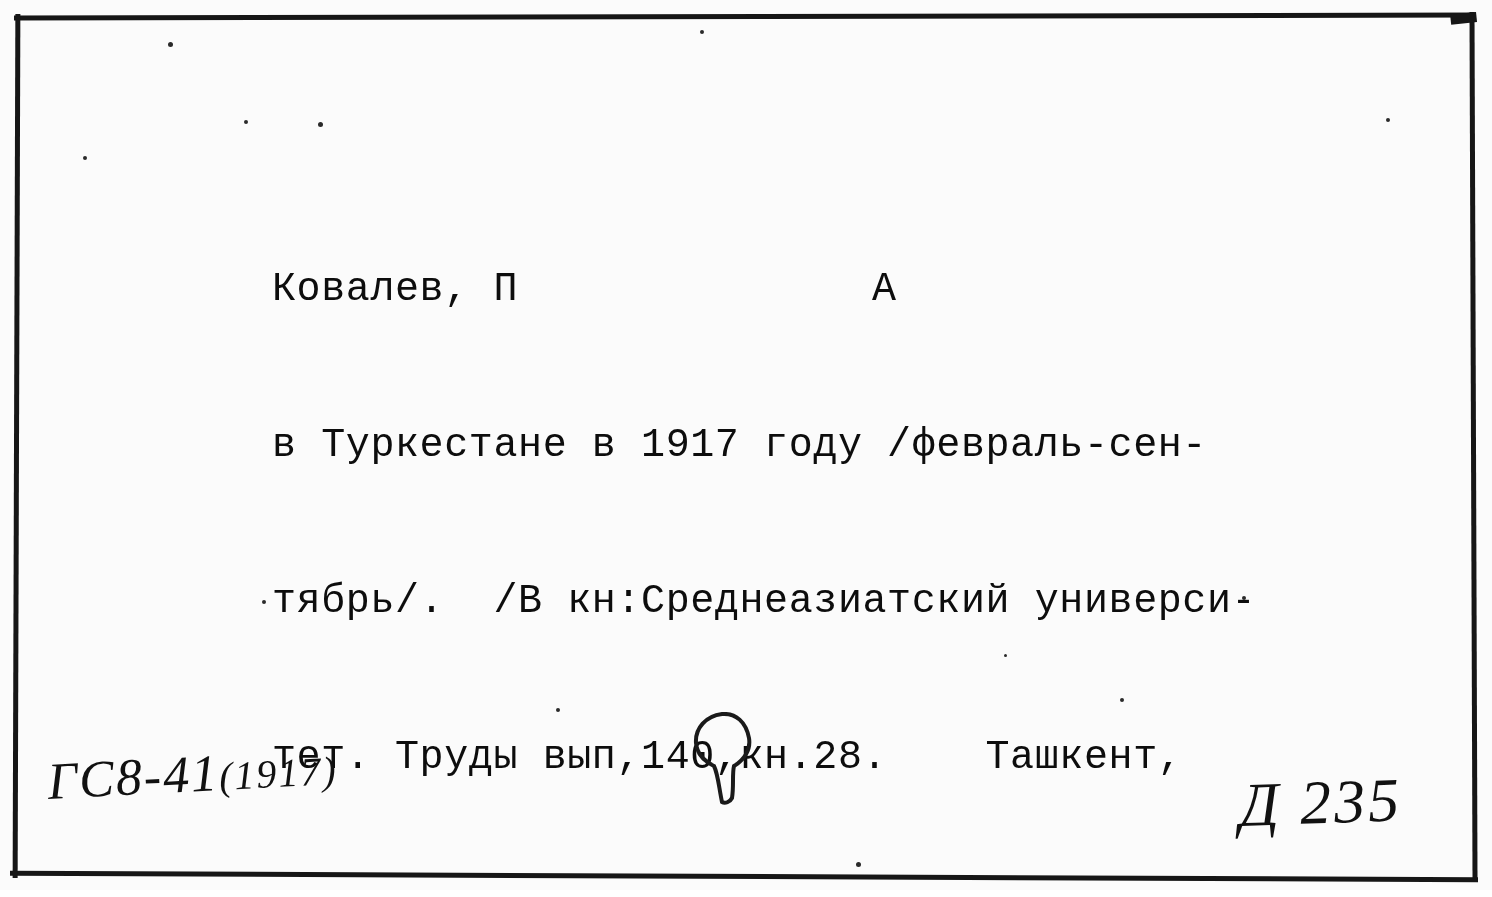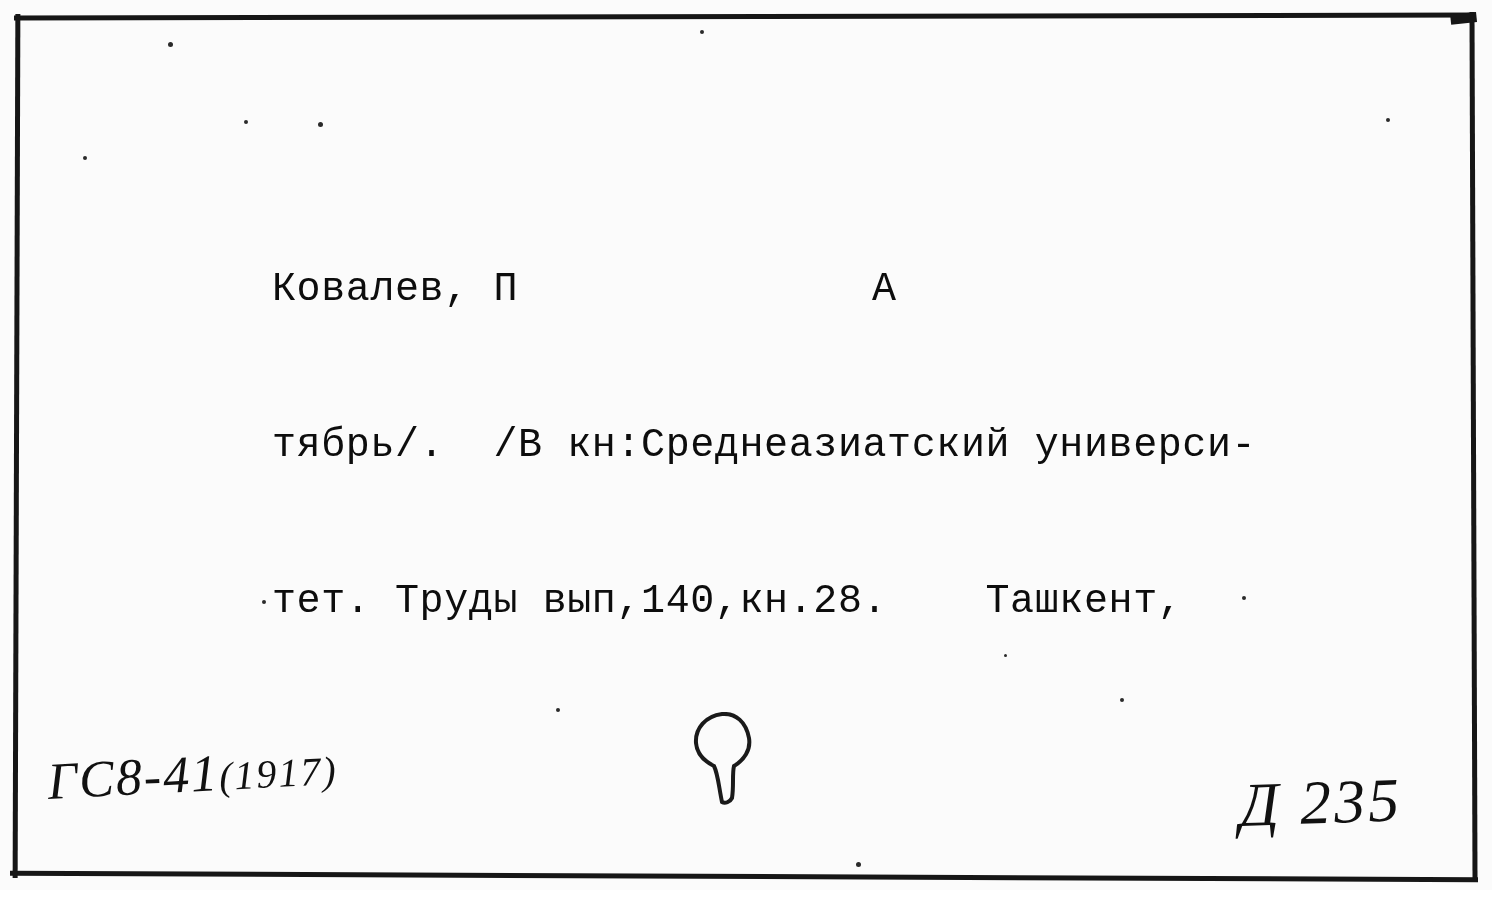--- a/index.html
+++ b/index.html
@@ -149,20 +149,21 @@
 <div id="card">
 
   <div class="border-edge edge-top"></div>
   <div class="border-edge edge-bottom"></div>
   <div class="border-edge edge-left"></div>
   <div class="border-edge edge-right"></div>
   <div class="corner-tr"></div>
 
   <div id="typed-block">
     <span class="line line-author"><span>Ковалев, П</span><span class="author-mark">А</span></span>
+    <span class="line">в Туркестане в 1917 году /февраль-сен-</span>
     <span class="line">тябрь/.  /В кн:Среднеазиатский универси-</span>
     <span class="line">тет. Труды вып,140,кн.28.    Ташкент,</span>
     
   </div>
 
   <div id="call-number" class="handwritten"><span>ГС8-41</span><span class="year-paren">(1917)</span></div>
 
   <div id="shelf-mark" class="handwritten">Д 235</div>
 
   <div id="ink-blot">

